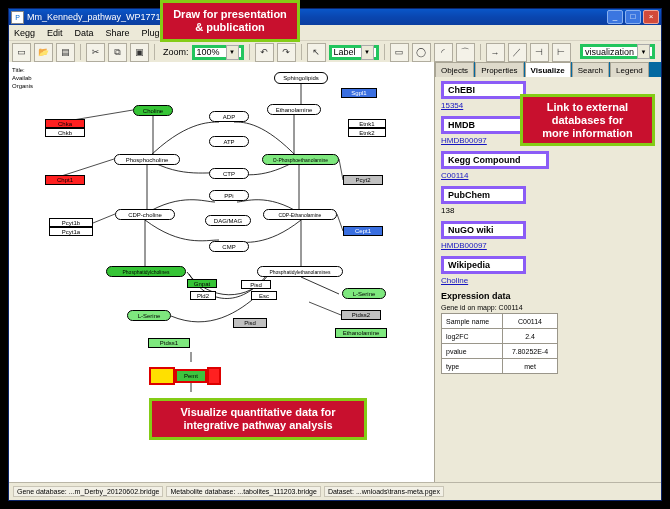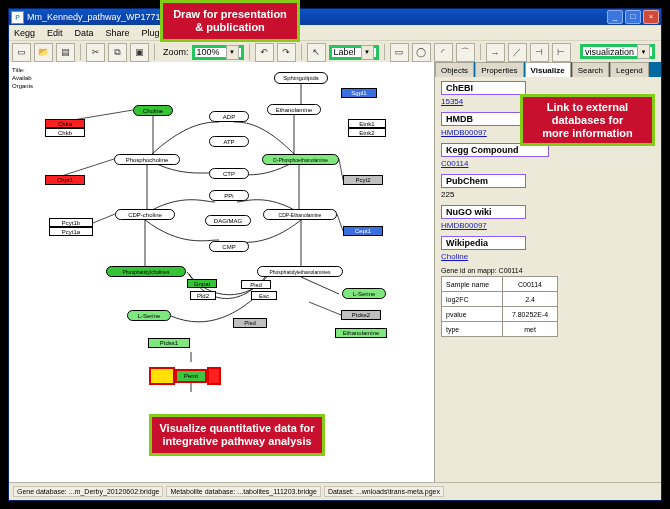--- a/index.html
+++ b/index.html
@@ -58,21 +58,21 @@
   .lgreen{background:#7ee87e;}
   svg.wires{position:absolute;left:0;top:0;width:425px;height:440px;}
 
   
   .tabs{display:flex;height:15px;background:#0369a1;border-bottom:5px solid #f97316;font-size:8px;}
   .tab{padding:1px 5px;border:1px solid #a9a595;border-bottom:none;background:#dedacb;margin-right:1px;
        line-height:13px;}
   .tab.active{background:#fff;font-weight:bold;}
   .panelbody{position:absolute;left:0;top:15px;right:0;bottom:0;background:#ece9d8;padding:4px 6px;
         box-sizing:border-box;overflow:hidden;}
-  .field{background:#fff;border:1px solid #8b5cf6;font-size:9px;font-weight:bold;padding:1px 4px;
+  .field{background:#fff;border:3px solid #8b5cf6;font-size:9px;font-weight:bold;padding:1px 4px;
          margin-bottom:2px;width:85px;box-sizing:border-box;}
   .linkval{font-size:8px;color:#1515c0;text-decoration:underline;margin-bottom:6px;}
   .plainval{font-size:8px;color:#000;margin-bottom:6px;}
   .exprhdr{font-size:9px;font-weight:bold;margin:6px 0 3px;}
   .geneid{font-size:7px;margin-bottom:2px;}
   table.expr{border-collapse:collapse;font-size:7px;}
   table.expr td{border:1px solid #9a968a;background:#fff;padding:1px 4px;height:12px;}
   table.expr td.k{width:52px;}
   table.expr td.v{width:46px;text-align:center;}
 
@@ -226,21 +226,21 @@
       <div class="node white" style="left:181px;top:229px;width:26px;height:9px">Pld2</div>
       <div class="node white" style="left:242px;top:229px;width:26px;height:9px">Esc</div>
       <div class="node gene" style="left:332px;top:248px;width:40px;height:10px">Ptdss2</div>
       <div class="node lgreen" style="left:326px;top:266px;width:52px;height:10px">Ethanolamine</div>
       <div class="node lgreen" style="left:139px;top:276px;width:42px;height:10px">Ptdss1</div>
       <div class="node green" style="left:166px;top:307px;width:32px;height:14px;border:2px solid #d00;background:#3ec43e">Pemt</div>
       <div class="node yellow" style="left:140px;top:305px;width:26px;height:18px;border:2px solid #d00"></div>
       <div class="node red" style="left:198px;top:305px;width:14px;height:18px;border:2px solid #d00"></div>
       <div class="node" style="left:224px;top:256px;width:34px;height:10px;background:#c0c0c0">Pisd</div>
 
-      <div class="ann" style="left:140px;top:352px;width:176px;height:40px;white-space:pre-line">Visualize quantitative data  for
+      <div class="ann" style="left:140px;top:336px;width:218px;height:40px;white-space:pre-line">Visualize quantitative data  for
 integrative pathway analysis</div>
     </div>
 
     <div class="sidepanel">
       <div class="tabs">
         <div class="tab">Objects</div>
         <div class="tab">Properties</div>
         <div class="tab active">Visualize</div>
         <div class="tab">Search</div>
         <div class="tab">Legend</div>
@@ -250,28 +250,29 @@
         <div class="field">ChEBI</div>
         <div class="linkval">15354</div>
 
         <div class="field">HMDB</div>
         <div class="linkval">HMDB00097</div>
 
         <div class="field" style="width:108px">Kegg Compound</div>
         <div class="linkval">C00114</div>
 
         <div class="field">PubChem</div>
-        <div class="plainval">225</div>
+        <div class="plainval">138</div>
 
         <div class="field">NuGO wiki</div>
         <div class="linkval">HMDB00097</div>
 
         <div class="field">Wikipedia</div>
         <div class="linkval">Choline</div>
 
+        <div class="exprhdr">Expression data</div>
         <div class="geneid">Gene id on mapp: C00114</div>
 
         <table class="expr">
           <tbody>
               <tr>
             <td class="k">Sample name</td>
             <td class="v">C00114</td>
           </tr>
           <tr>
             <td class="k">log2FC</td>

